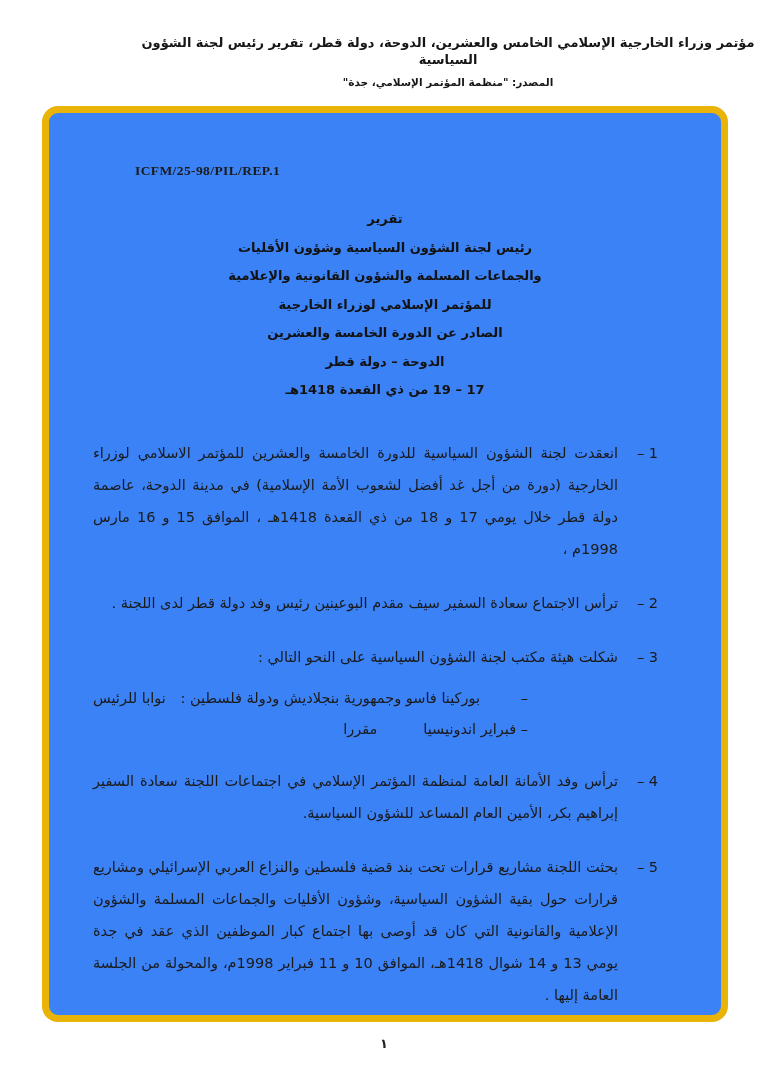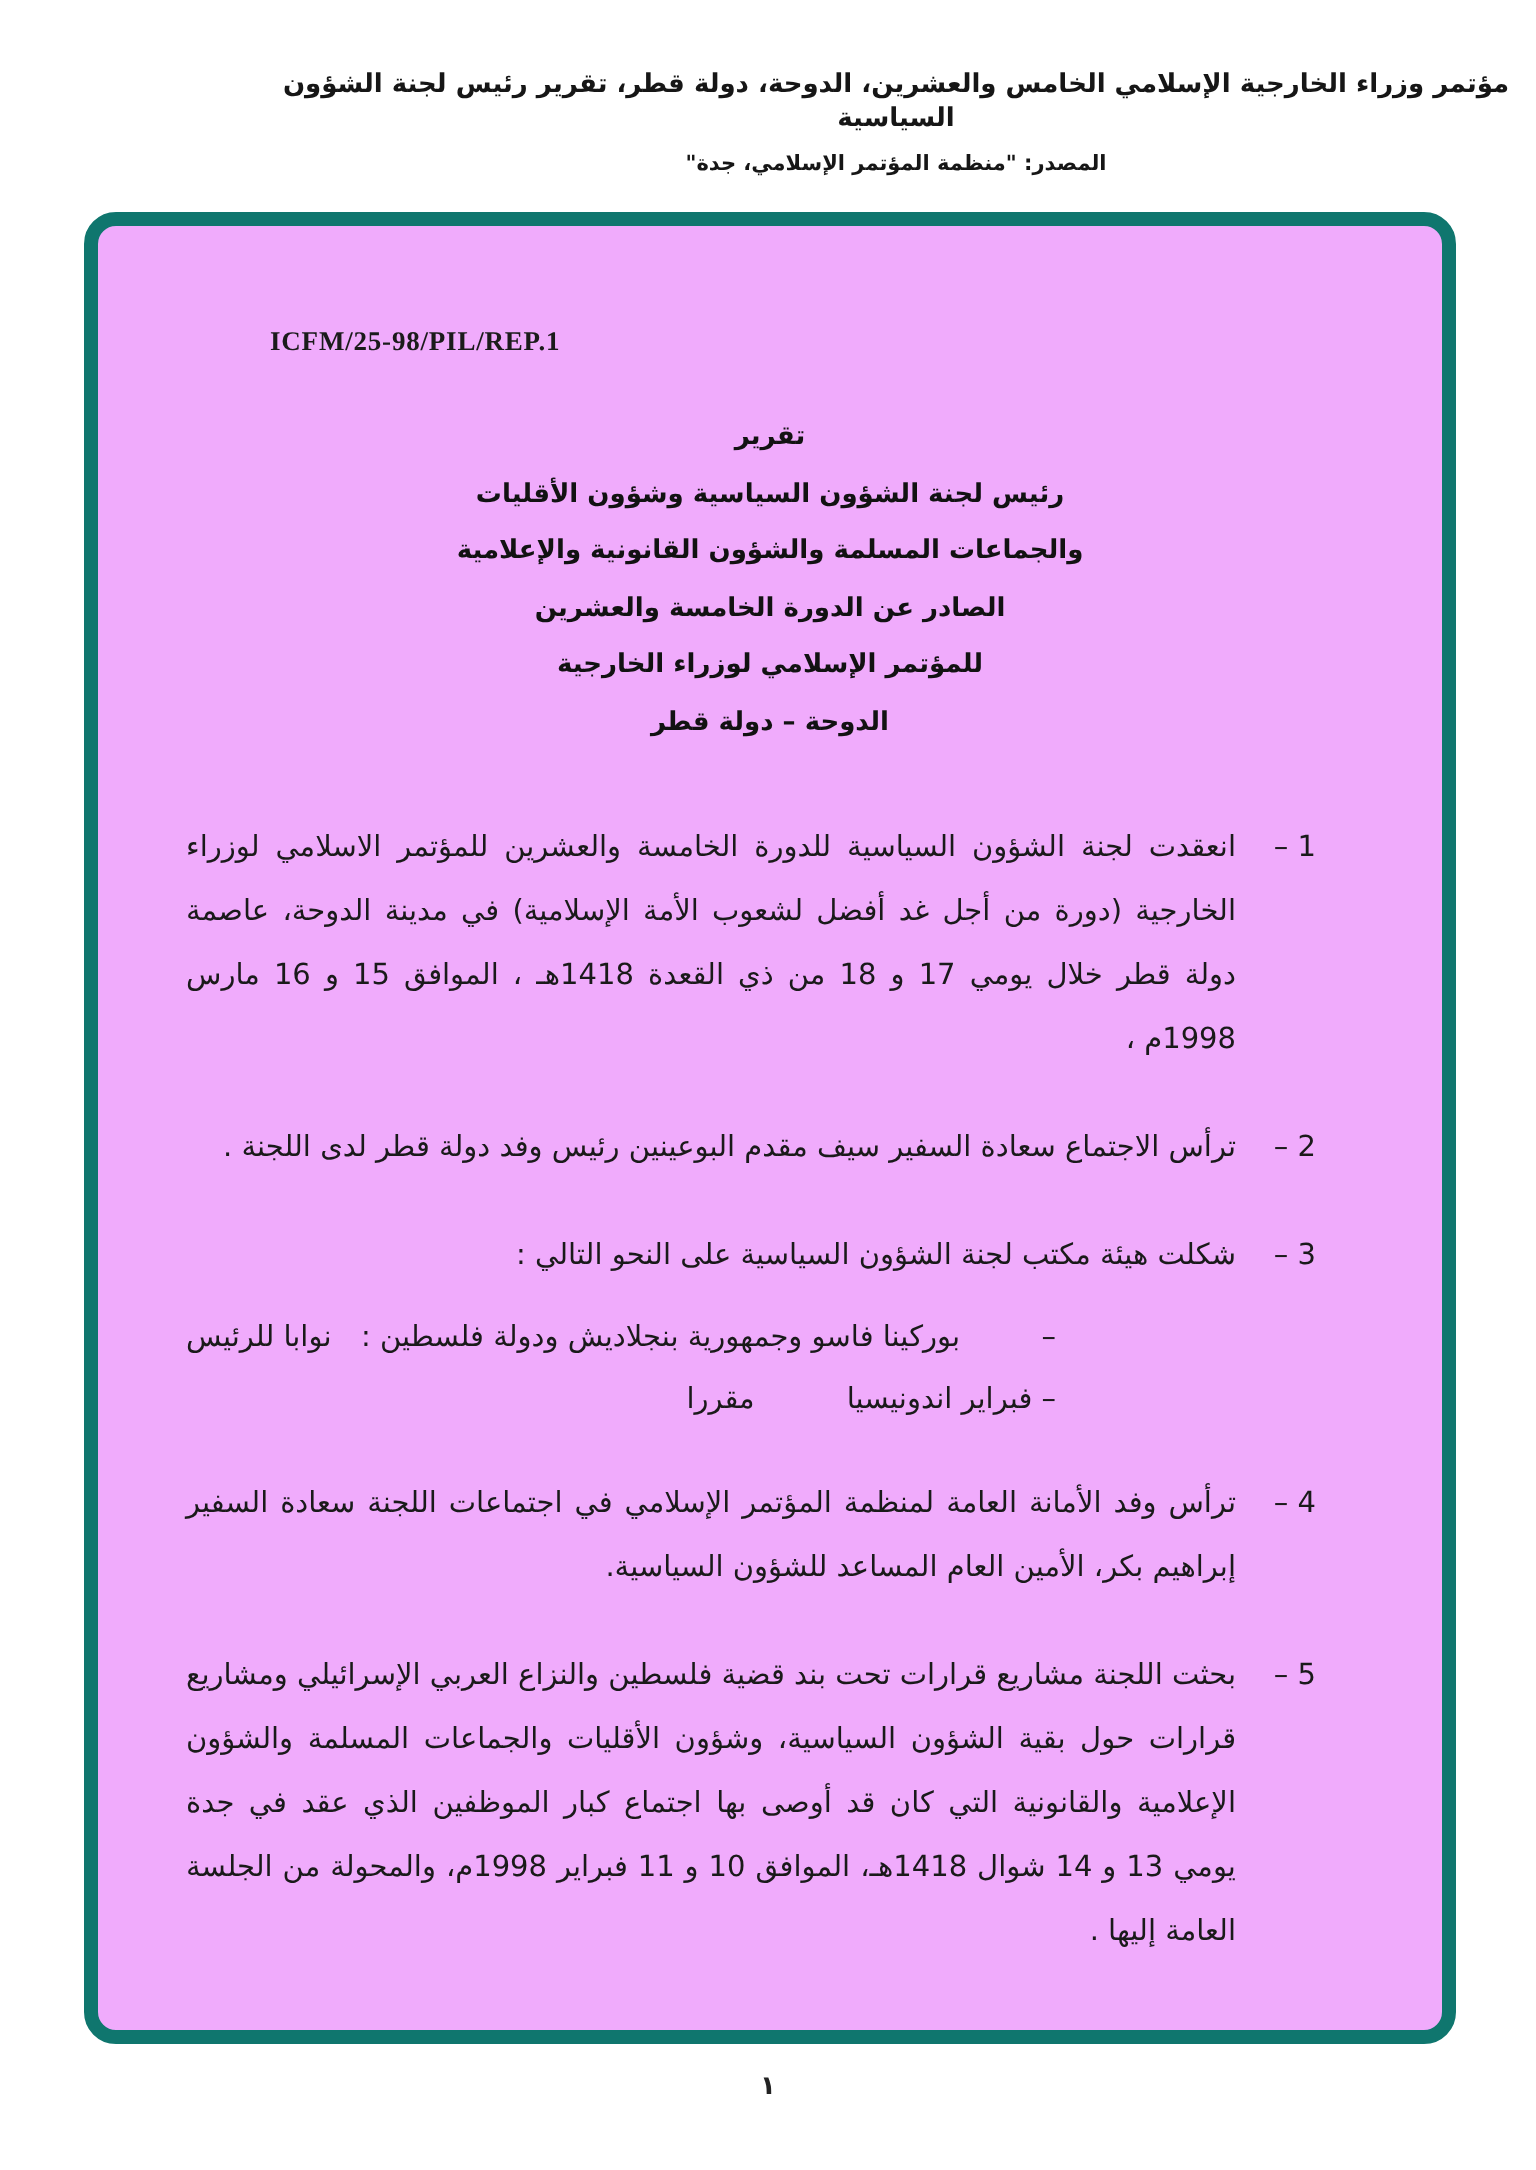--- a/index.html
+++ b/index.html
@@ -19,22 +19,22 @@
   .top-header .line1{
     font-size:13px;font-weight:bold;line-height:17px;
   }
   .top-header .line2{
     font-size:10.5px;font-weight:bold;margin-top:8px;
   }
   
   .page-box{
     position:absolute;left:42px;top:106px;
     width:672px;height:902px;
-    background:#f0abfc;
-    border:7px solid #0f766e;
+    background:#3b82f6;
+    border:7px solid #eab308;
     border-radius:16px;
   }
   .ref-number{
     margin:50px 0 0 86px;
     direction:ltr;text-align:left;
     font-family:"Liberation Serif", serif;
     font-size:13.5px;font-weight:600;letter-spacing:0.4px;
     color:#1b1b1b;
   }
   .title-block{
@@ -72,23 +72,24 @@
   <div class="line2">المصدر:  "منظمة المؤتمر الإسلامي، جدة"</div>
 </div>
 
 <div class="page-box">
   <div class="ref-number">ICFM/25-98/PIL/REP.1</div>
 
   <div class="title-block">
     <div>تقرير</div>
     <div>رئيس لجنة الشؤون السياسية وشؤون الأقليات</div>
     <div>والجماعات المسلمة والشؤون القانونية والإعلامية</div>
+    <div>للمؤتمر الإسلامي لوزراء الخارجية</div>
     <div>الصادر عن الدورة الخامسة والعشرين</div>
-    <div>للمؤتمر الإسلامي لوزراء الخارجية</div>
     <div>الدوحة – دولة قطر</div>
+    <div>17 – 19 من ذي القعدة 1418هـ</div>
   </div>
 
   <div class="body-text">
 
     <div class="para">
       <span class="num">1 –</span>
       <span class="ptext">انعقدت لجنة الشؤون السياسية للدورة الخامسة والعشرين للمؤتمر الاسلامي لوزراء الخارجية (دورة من أجل غد أفضل لشعوب الأمة الإسلامية) في مدينة الدوحة، عاصمة دولة قطر خلال يومي 17 و 18 من ذي القعدة 1418هـ ، الموافق 15 و 16 مارس 1998م ،</span>
     </div>
 
     <div class="para">

